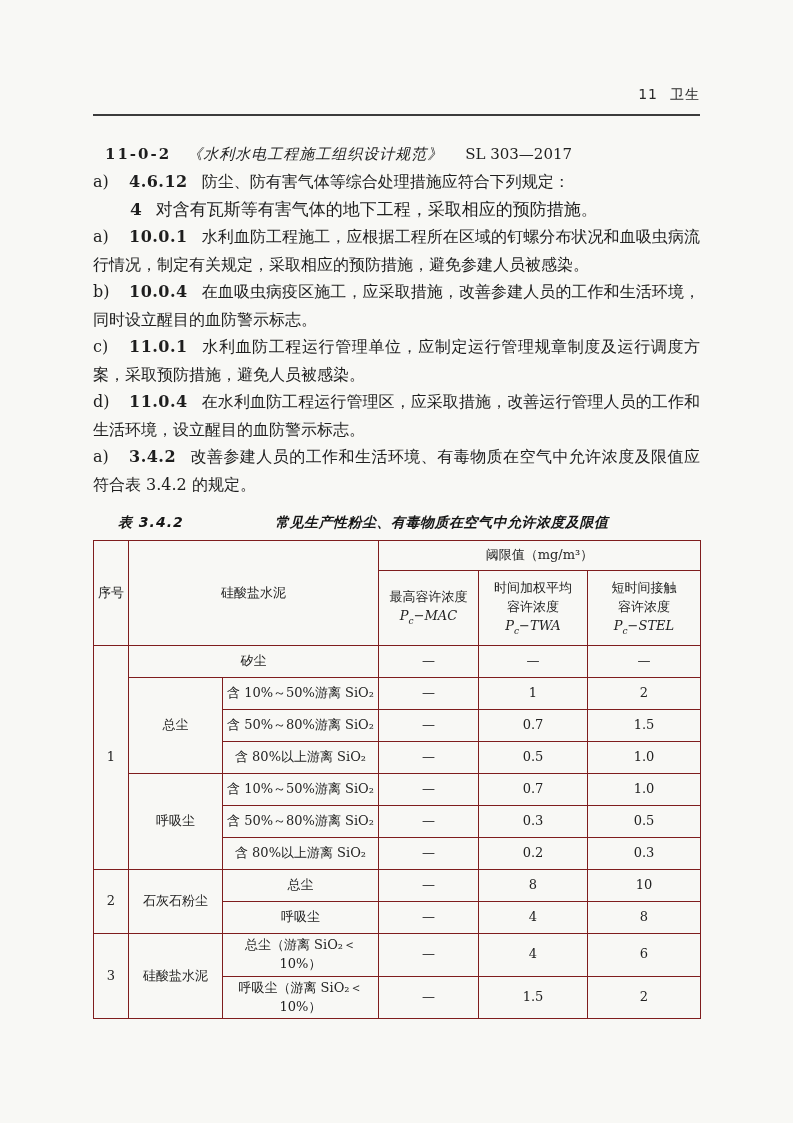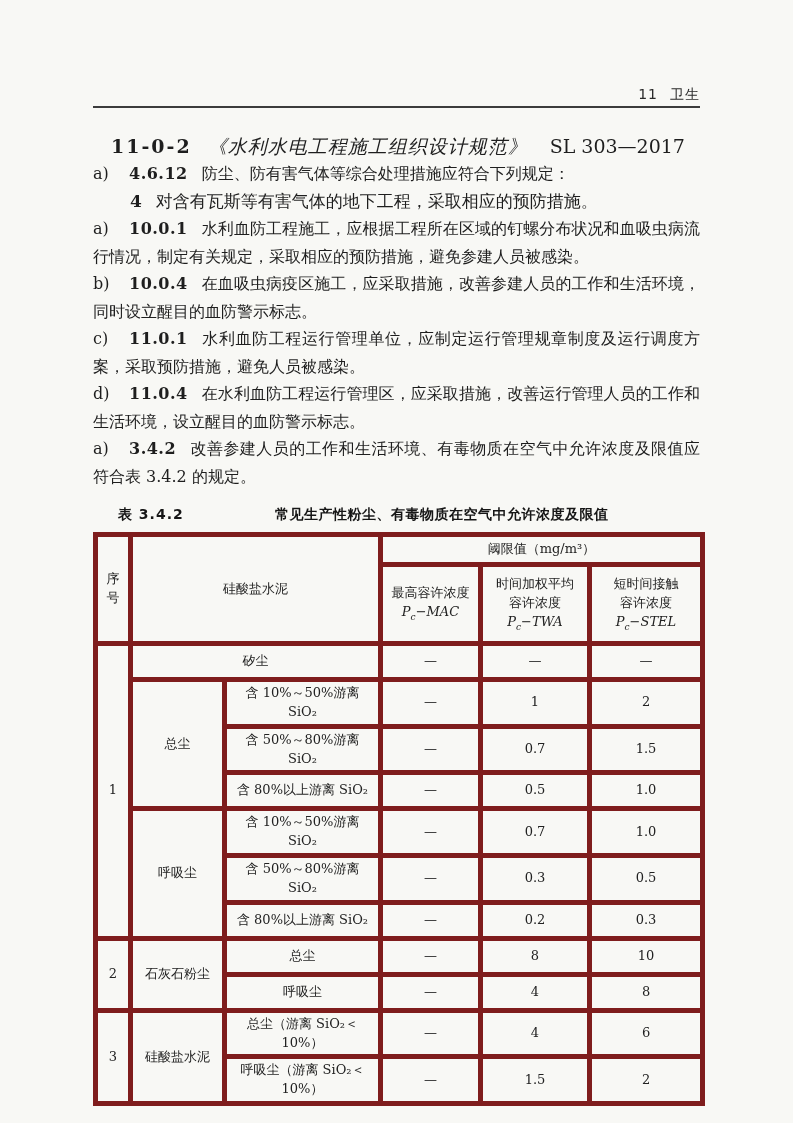--- a/index.html
+++ b/index.html
@@ -15,33 +15,33 @@
     background: #f8f8f5;
     box-sizing: border-box;
     padding: 86px 93px 0 93px;
     color: #1e1e1e;
     font-family: "DejaVu Serif", "Liberation Serif", serif;
     overflow: hidden;
   }
   
   .running-header {
     border-bottom: 2px solid #3c3c3c;
-    padding-bottom: 2px;
+    padding-bottom: 10px;
     text-align: right;
     font-family: "DejaVu Sans", "Liberation Sans", sans-serif;
     font-size: 14px;
     letter-spacing: 1px;
     color: #2a2a2a;
   }
   .running-header .chapter-no { margin-right: 12px; }
 
   
   .sec-heading {
-    margin: 24px 0 0 18px;
-    font-size: 19px;
+    margin: 24px 0 0 12px;
+    font-size: 15px;
     line-height: 28px;
   }
   .sec-heading .hno {
     font-weight: bold;
     letter-spacing: 2px;
     margin-right: 16px;
   }
   .sec-heading .book {
     font-style: italic;
     letter-spacing: 1px;
@@ -81,34 +81,35 @@
 
   
   .tbl-caption {
     display: flex;
     align-items: baseline;
     margin: 16px 0 8px 0;
     font-family: "DejaVu Sans", "Liberation Sans", sans-serif;
     font-weight: bold;
     font-size: 14px;
     color: #161616;
+    font-style: italic;
   }
   .tbl-caption .cap-label { padding-left: 25px; letter-spacing: 1px; }
   .tbl-caption .cap-title { flex: 1; text-align: center; letter-spacing: 0.5px; }
 
   
   table.limits {
     width: 607px;
     border-collapse: collapse;
     table-layout: fixed;
     font-size: 13px;
     color: #222;
   }
   table.limits th, table.limits td {
-    border: 5px solid #7f1d1d;
+    border: 1px solid #7f1d1d;
     text-align: center;
     vertical-align: middle;
     padding: 2px 3px;
     font-weight: normal;
     line-height: 1.45;
   }
   table.limits { border: 1.5px solid #2a2a2a; }
   table.limits .limits-hdr { height: 30px; }
   table.limits .sub-hdr th { height: 70px; }
   table.limits tbody td { height: 27px; }

